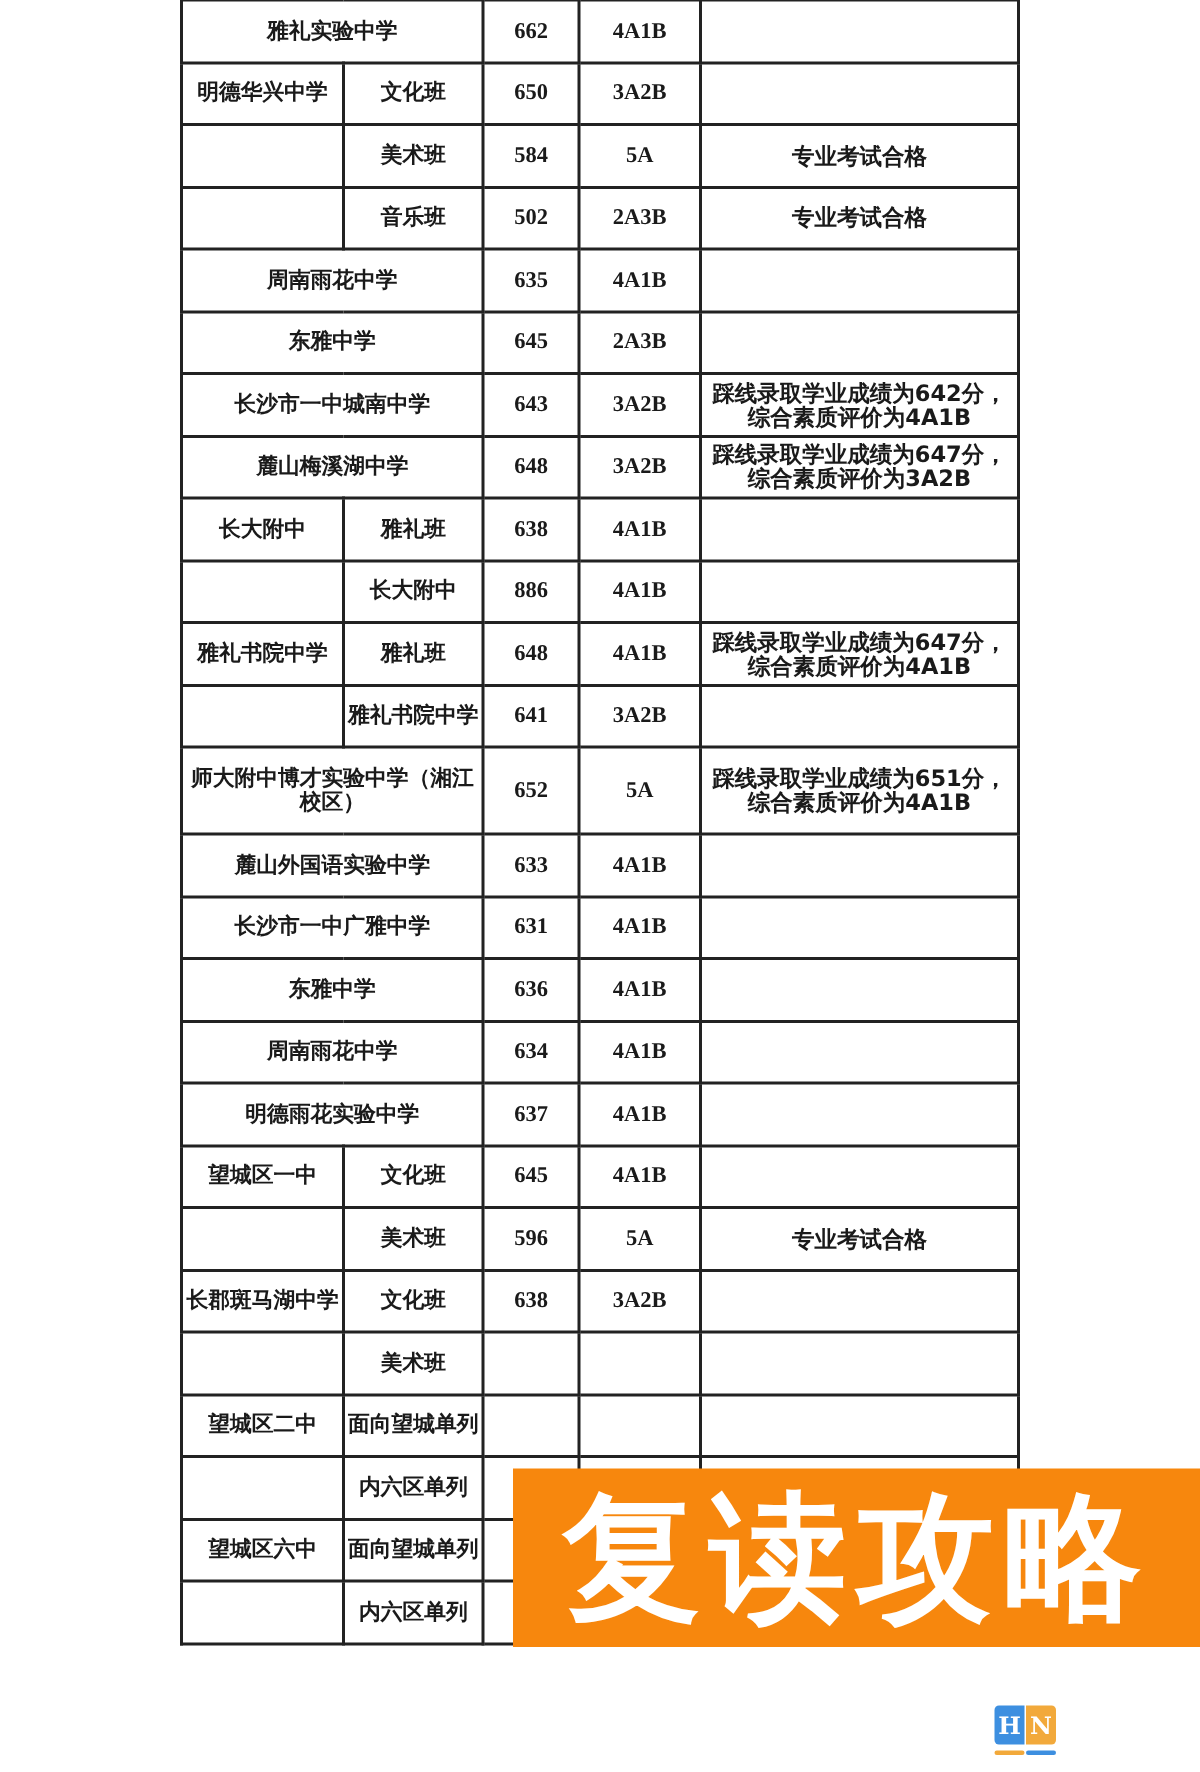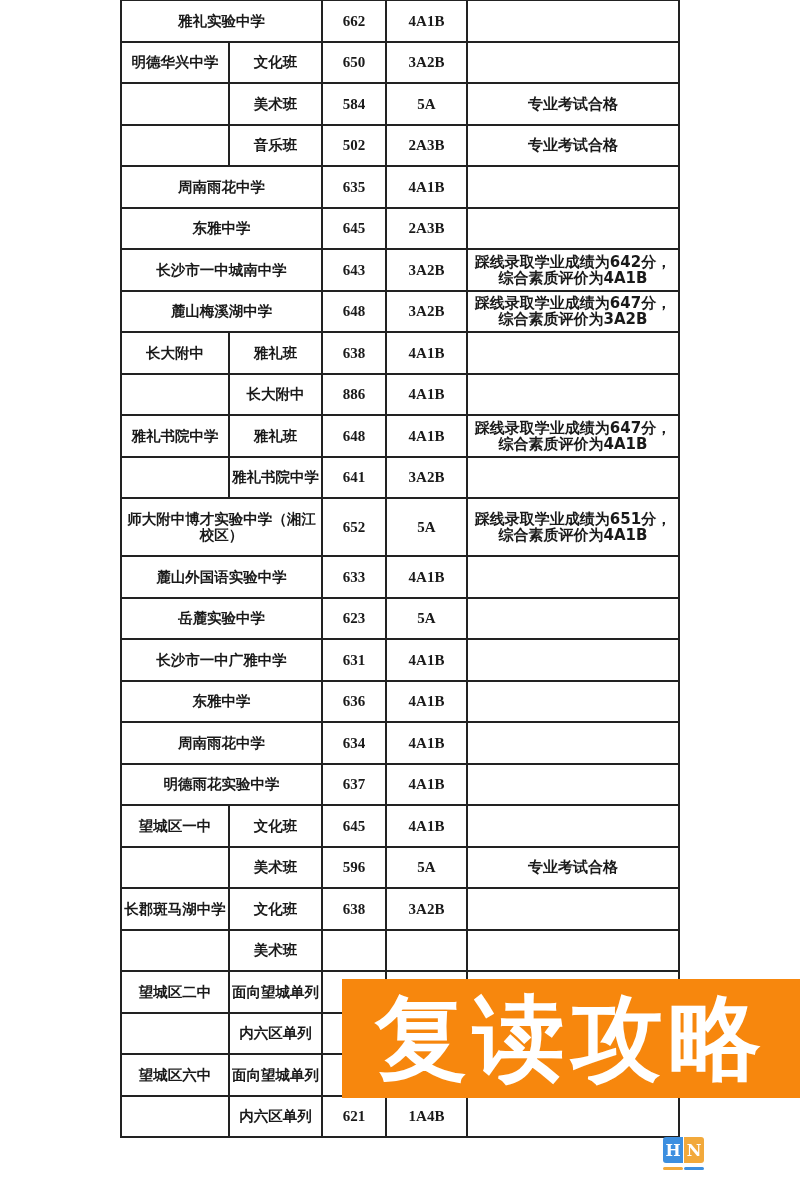--- a/index.html
+++ b/index.html
@@ -124,26 +124,20 @@
         <td class="num">5A</td>
         <td class="note">踩线录取学业成绩为651分，综合素质评价为4A1B</td>
       </tr>
       <tr class="r">
         <td colspan="2">麓山外国语实验中学</td>
         <td class="num">633</td>
         <td class="num">4A1B</td>
         <td class="note"></td>
       </tr>
       <tr class="r">
-        <td colspan="2">岳麓实验中学</td>
-        <td class="num">623</td>
-        <td class="num">5A</td>
-        <td class="note"></td>
-      </tr>
-      <tr class="r">
         <td colspan="2">长沙市一中广雅中学</td>
         <td class="num">631</td>
         <td class="num">4A1B</td>
         <td class="note"></td>
       </tr>
       <tr class="r">
         <td colspan="2">东雅中学</td>
         <td class="num">636</td>
         <td class="num">4A1B</td>
         <td class="note"></td>

